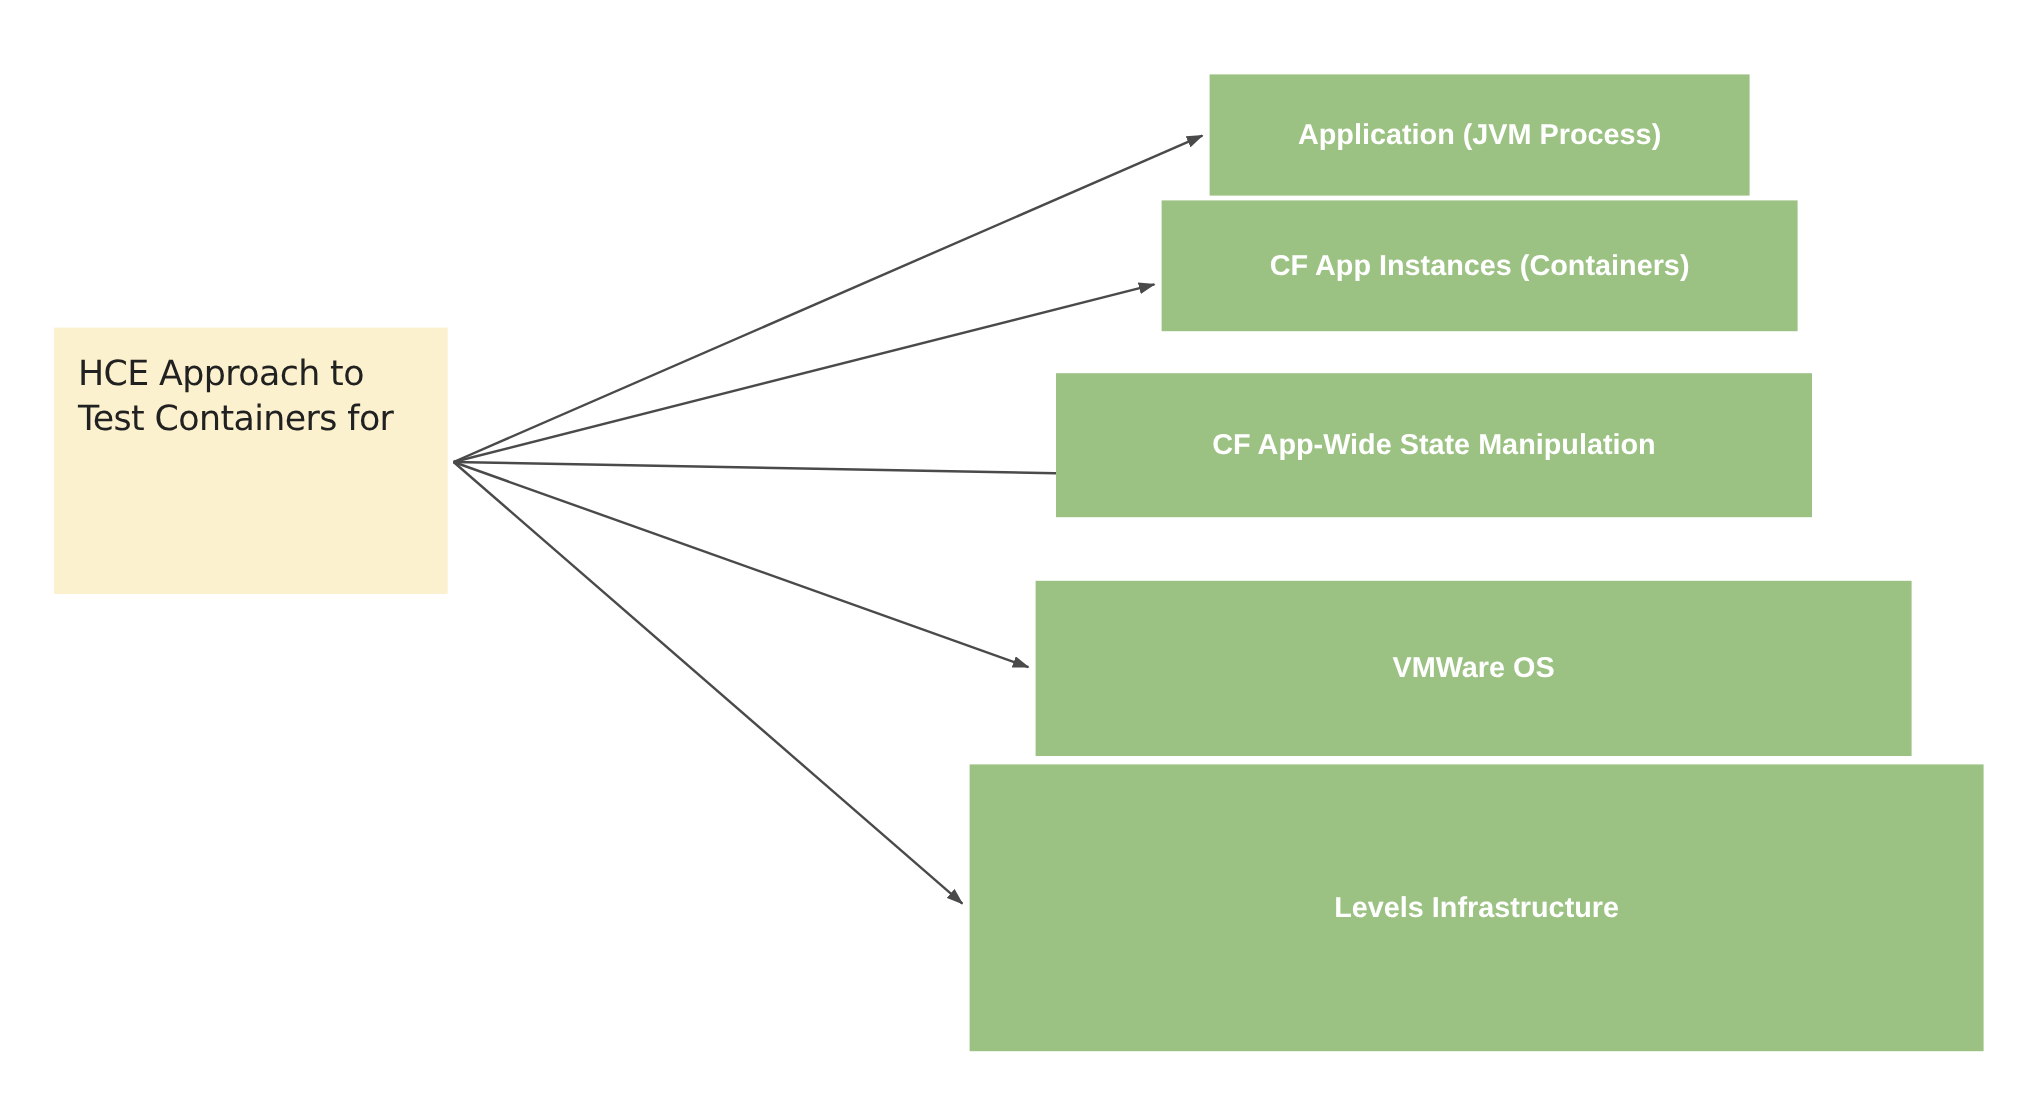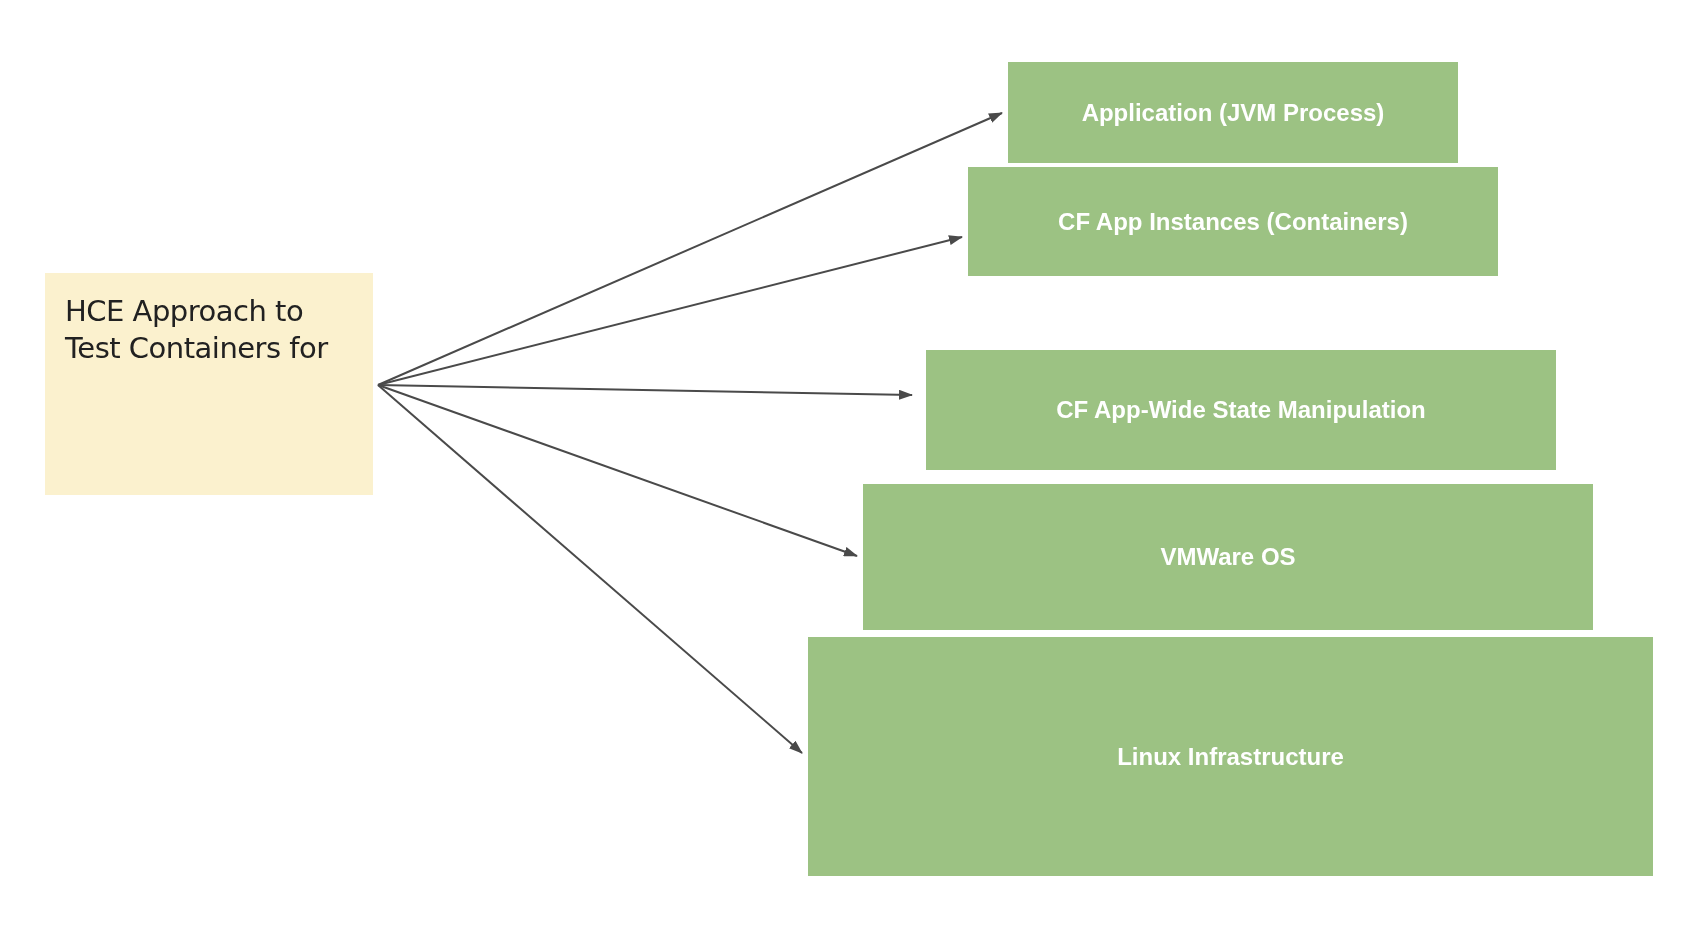--- a/index.html
+++ b/index.html
@@ -78,25 +78,25 @@
   </div>
 
   <div class="level" style="left:1008px; top:62px; width:450px; height:101px;">
     <span class="label">Application (JVM Process)</span>
   </div>
 
   <div class="level" style="left:968px; top:167px; width:530px; height:109px;">
     <span class="label">CF App Instances (Containers)</span>
   </div>
 
-  <div class="level" style="left:926px; top:311px; width:630px; height:120px;margin-top:39px;">
+  <div class="level" style="left:880px; top:311px; width:630px; height:120px;">
     <span class="label">CF App-Wide State Manipulation</span>
   </div>
 
   <div class="level" style="left:863px; top:484px; width:730px; height:146px;">
     <span class="label">VMWare OS</span>
   </div>
 
   <div class="level" style="left:808px; top:637px; width:845px; height:239px;">
-    <span class="label">Linux Infrastructure</span>
+    <span class="label">Levels Infrastructure</span>
   </div>
 
 </div>
 
 </body></html>

